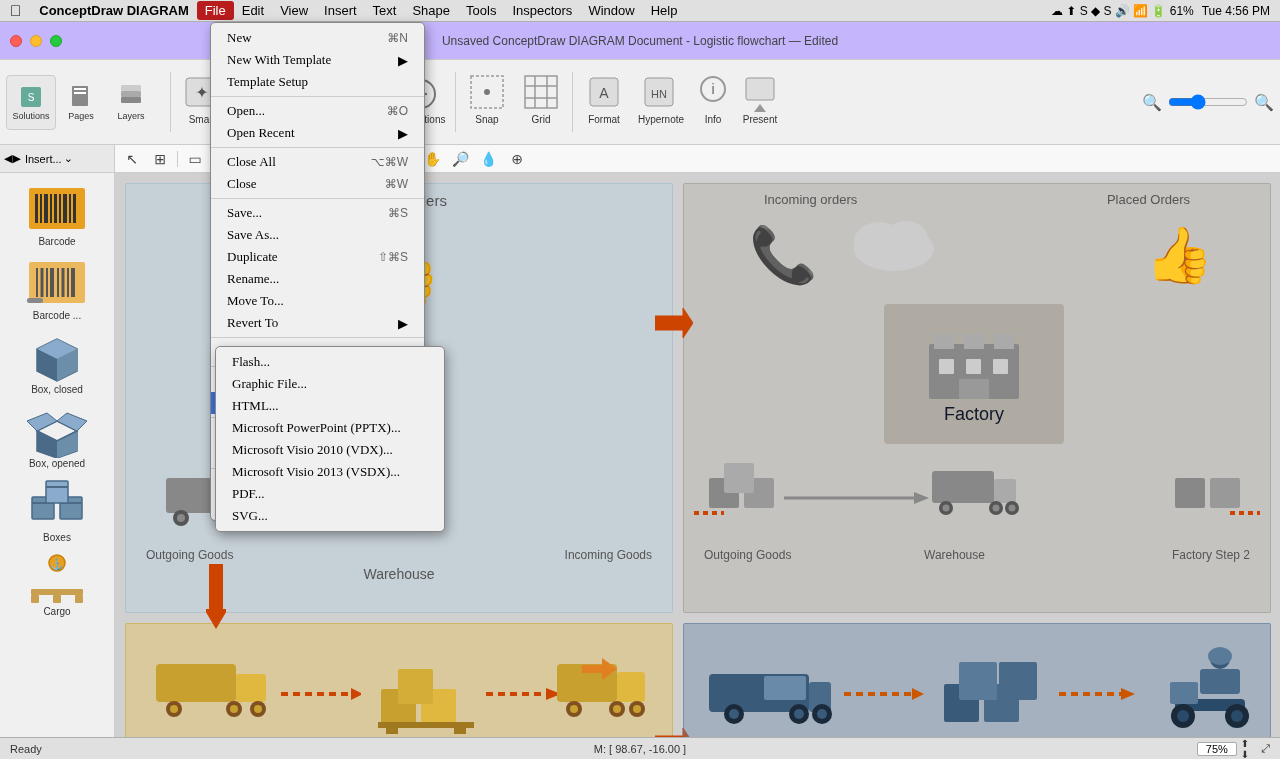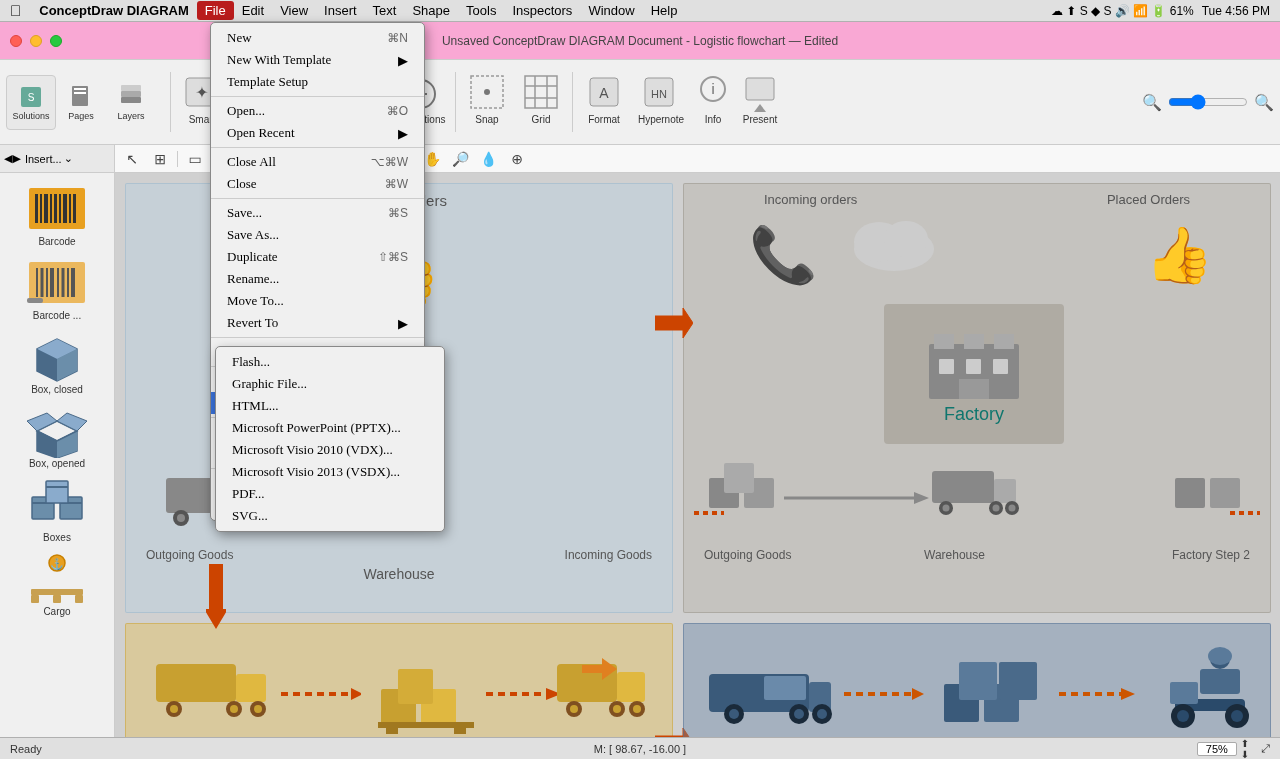--- a/index.html
+++ b/index.html
@@ -90,21 +90,21 @@
     
     .canvas-content {
       position: absolute; left: 0; top: 0; right: 0; bottom: 0;
     }
     .tool-btn { width: 26px; height: 20px; border: none; background: transparent; cursor: pointer; display: flex; align-items: center; justify-content: center; border-radius: 3px; font-size: 14px; color: #444; }
     .tool-divider { width: 1px; height: 16px; background: #ccc; margin: 0 2px; }
 
     
     .title-bar {
       position: absolute; top: 22px; left: 0; right: 0; height: 38px;
-      background: #f9a8d4; border-bottom: 1px solid #ccc;
+      background: #c4b5fd; border-bottom: 1px solid #ccc;
       display: flex; align-items: center; justify-content: center;
       font-size: 13px; color: #333;
     }
     .title-bar-left { position: absolute; left: 10px; display: flex; align-items: center; gap: 8px; }
     .traffic-light { width: 12px; height: 12px; border-radius: 50%; }
     .tl-red { background: #ff5f56; border: 1px solid #e0443e; }
     .tl-yellow { background: #ffbd2e; border: 1px solid #dea123; }
     .tl-green { background: #27c93f; border: 1px solid #1aab29; }
   </style>
 </head>
@@ -482,21 +482,21 @@
         <svg width="100" height="80" viewBox="0 0 100 80">
           <rect x="5" y="20" width="90" height="55" fill="#888" rx="2"></rect>
           <rect x="10" y="10" width="20" height="15" fill="#aaa"></rect>
           <rect x="40" y="10" width="20" height="15" fill="#aaa"></rect>
           <rect x="70" y="10" width="20" height="15" fill="#aaa"></rect>
           <rect x="15" y="35" width="15" height="15" fill="#ccc" rx="1"></rect>
           <rect x="42" y="35" width="15" height="15" fill="#ccc" rx="1"></rect>
           <rect x="69" y="35" width="15" height="15" fill="#ccc" rx="1"></rect>
           <rect x="35" y="55" width="30" height="20" fill="#999"></rect>
         </svg>
-        <span style="font-size:18px;color:#0f766e;font-weight:500;">Factory</span>
+        <span style="font-size:18px;color:#0f172a;font-weight:500;">Factory</span>
       </div>
 
       <div style="position:absolute;bottom:90px;left:20px;">
         <svg width="80" height="60" viewBox="0 0 80 60">
           <rect x="5" y="20" width="30" height="30" fill="#888" rx="2"></rect>
           <rect x="40" y="20" width="30" height="30" fill="#999" rx="2"></rect>
           <rect x="20" y="5" width="30" height="30" fill="#aaa" rx="2"></rect>
         </svg>
       </div>
 

